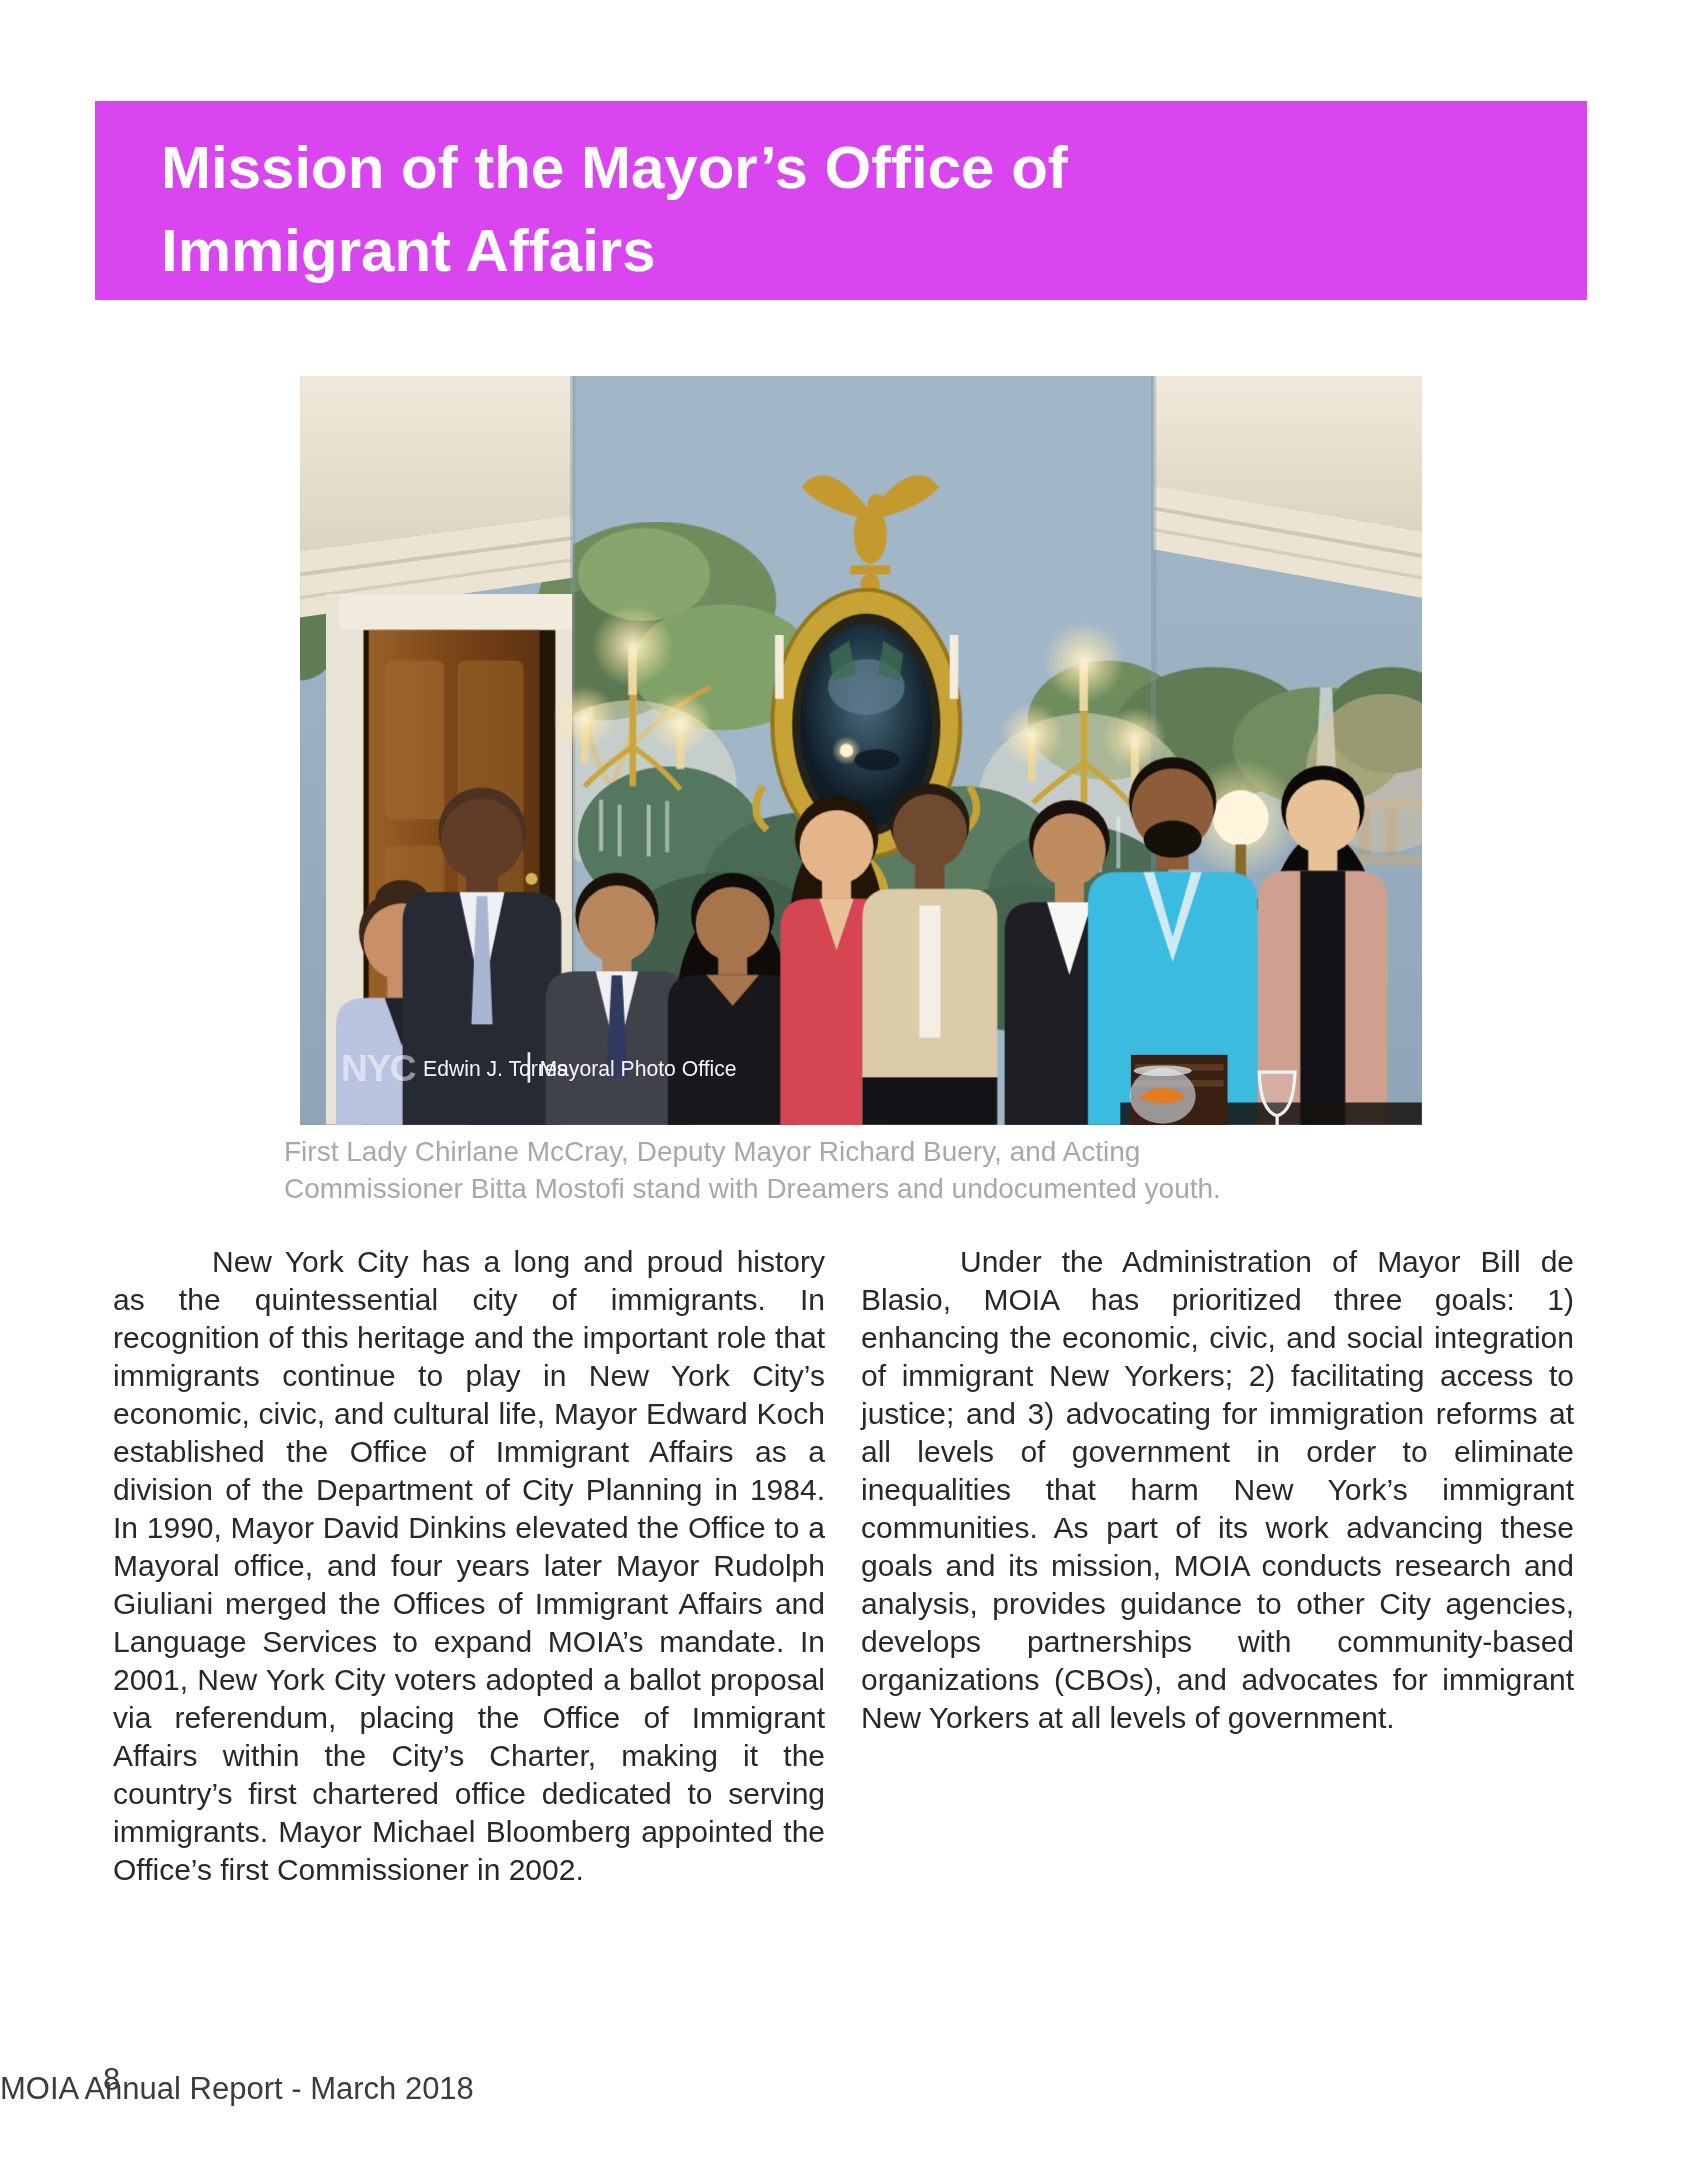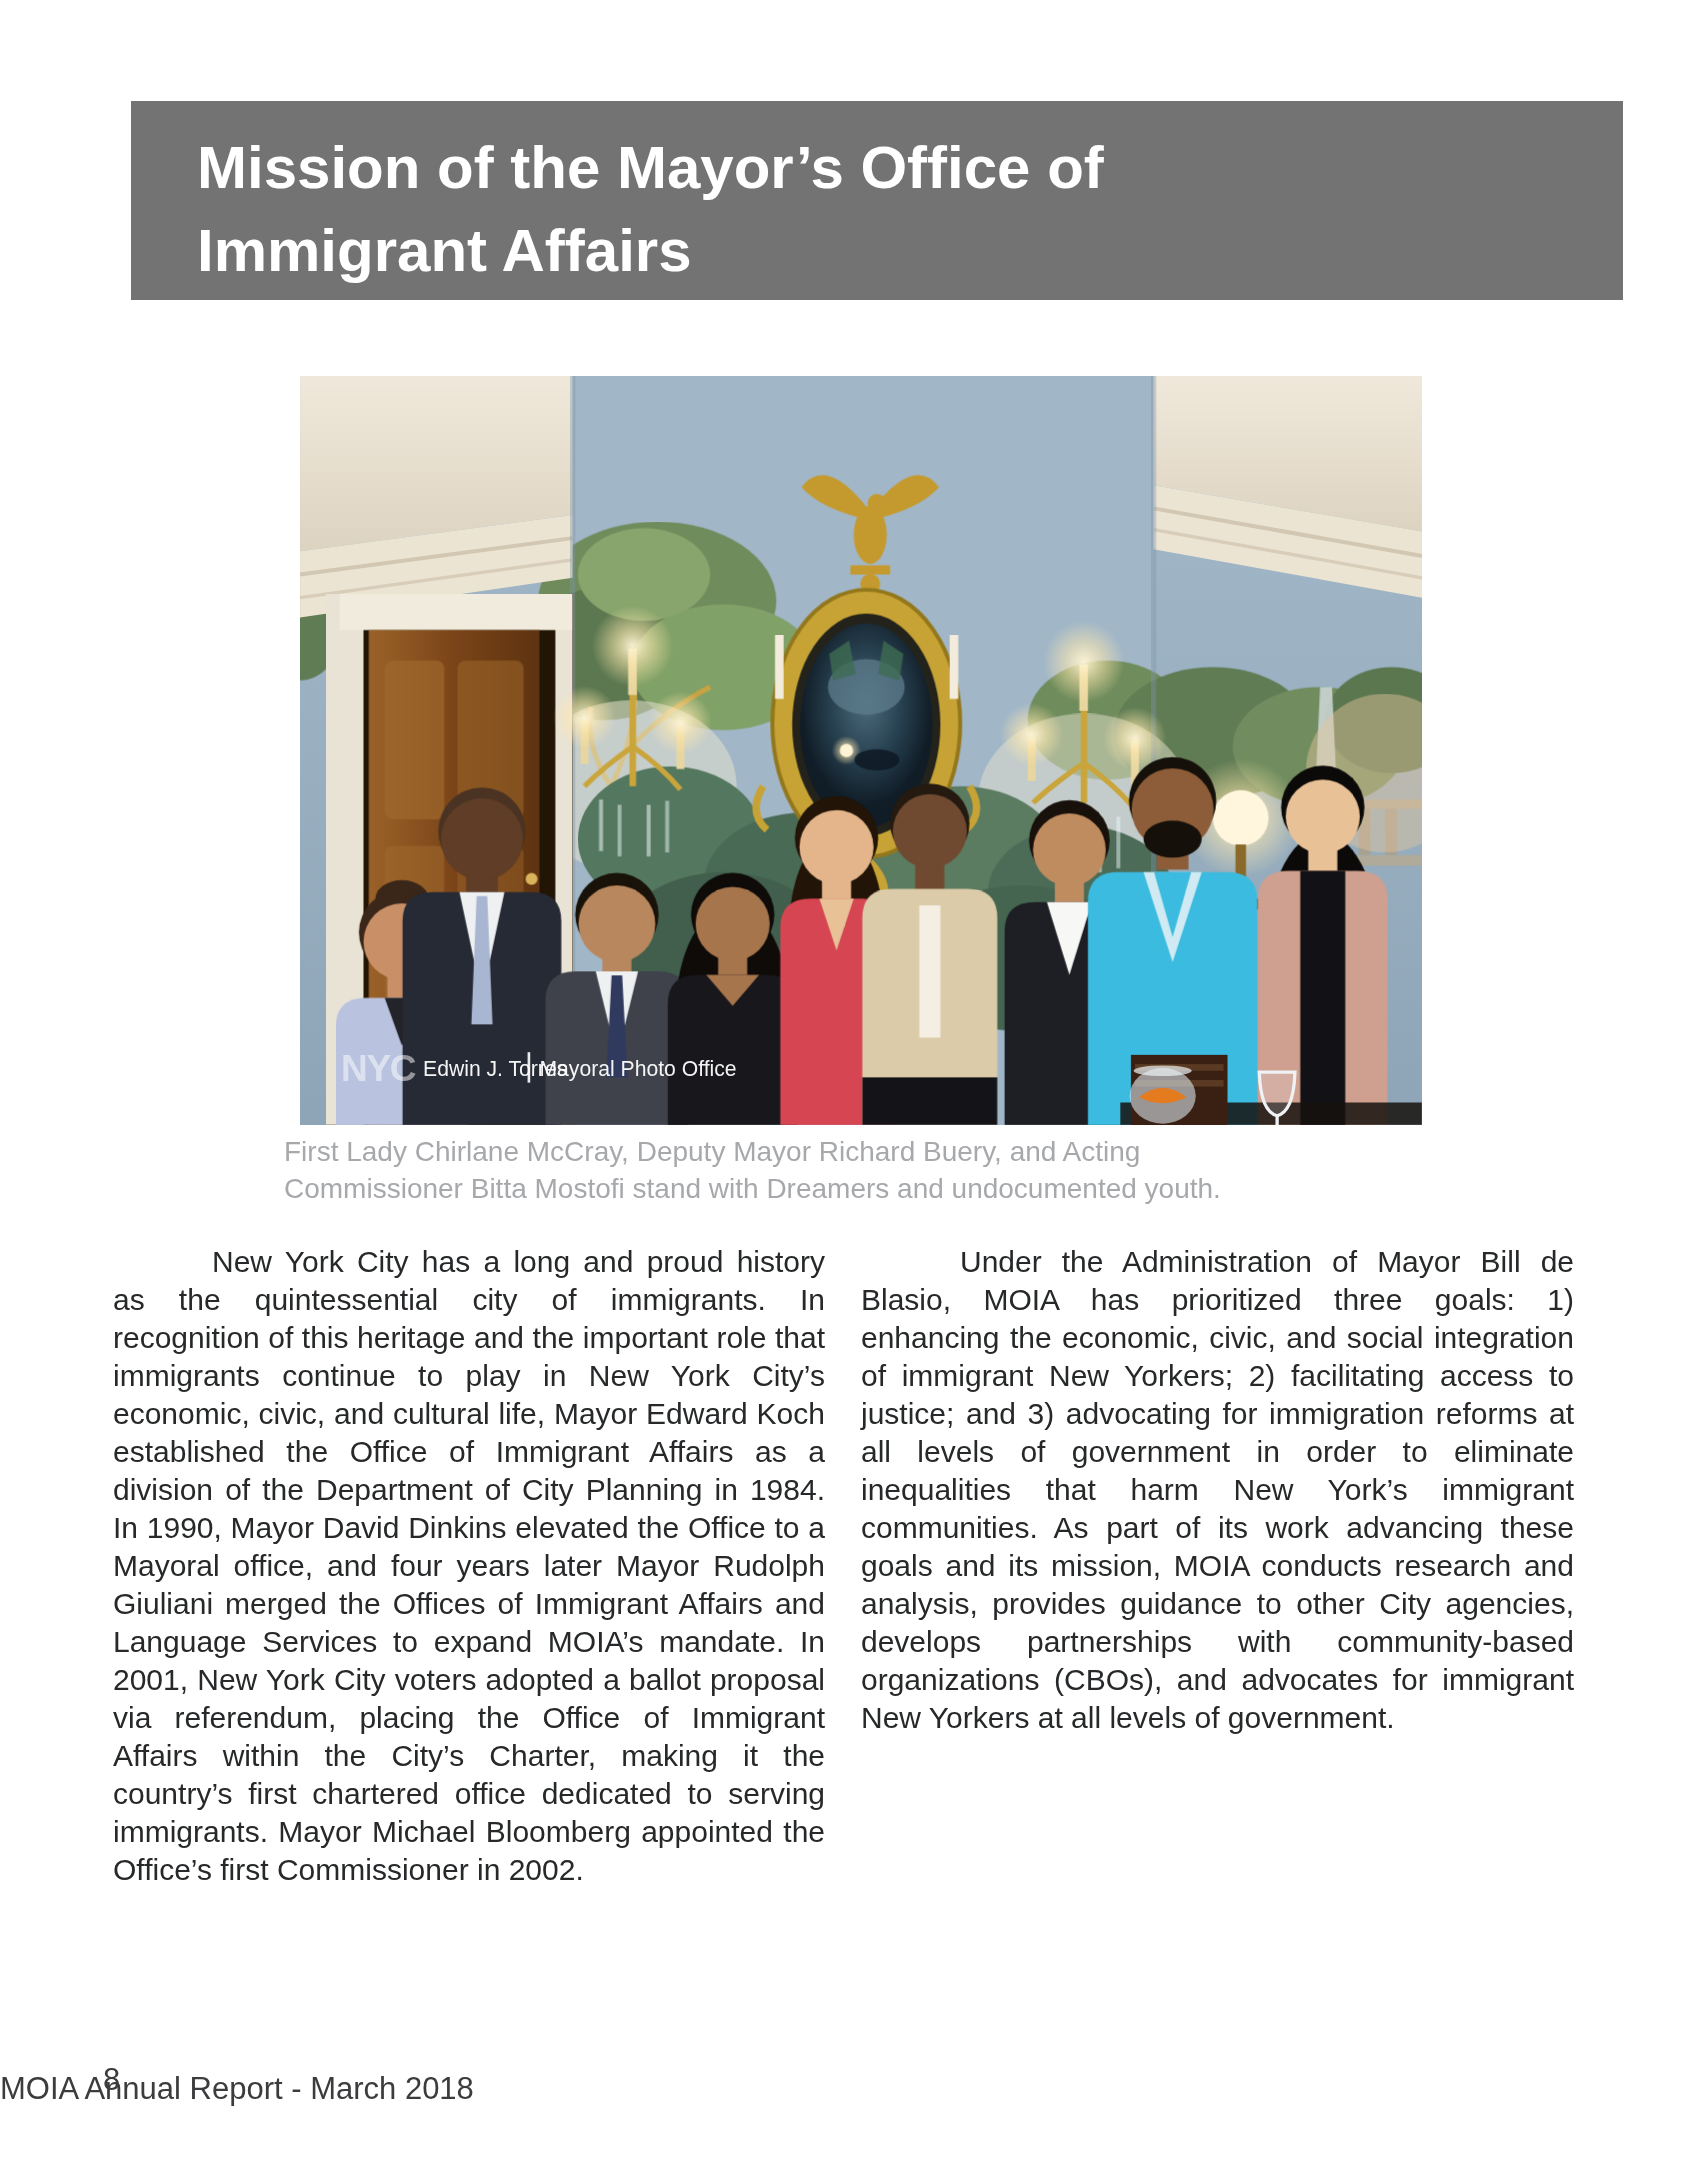--- a/index.html
+++ b/index.html
@@ -1,20 +1,20 @@
 <!DOCTYPE html>
 <html style="font-size:10.6px"><head>
 <meta charset="utf-8">
 <style>
   html,body{margin:0;padding:0;background:#ffffff;}
   .page{position:relative;width:1687px;height:2183px;background:#ffffff;overflow:hidden;
         font-family:"Liberation Sans", sans-serif;}
 
   
-  .banner{position:absolute;left:95px;top:101px;width:1492px;height:199px;background:#737373;margin-left:36px;}
+  .banner{position:absolute;left:95px;top:101px;width:1492px;height:199px;background:#d946ef;}
   .banner h1{margin:0;padding:25px 0 0 66px;color:#ffffff;font-size:60px;line-height:83px;
              font-weight:bold;letter-spacing:0;}
   .banner h1 .line{display:block;}
 
   
   .photo{position:absolute;left:292px;top:368px;width:1122px;height:749px;margin:8px;overflow:hidden;}
   .photo svg{display:block;width:100%;height:100%;}
   .photo text{font-family:"Liberation Sans", sans-serif;}
 
   

